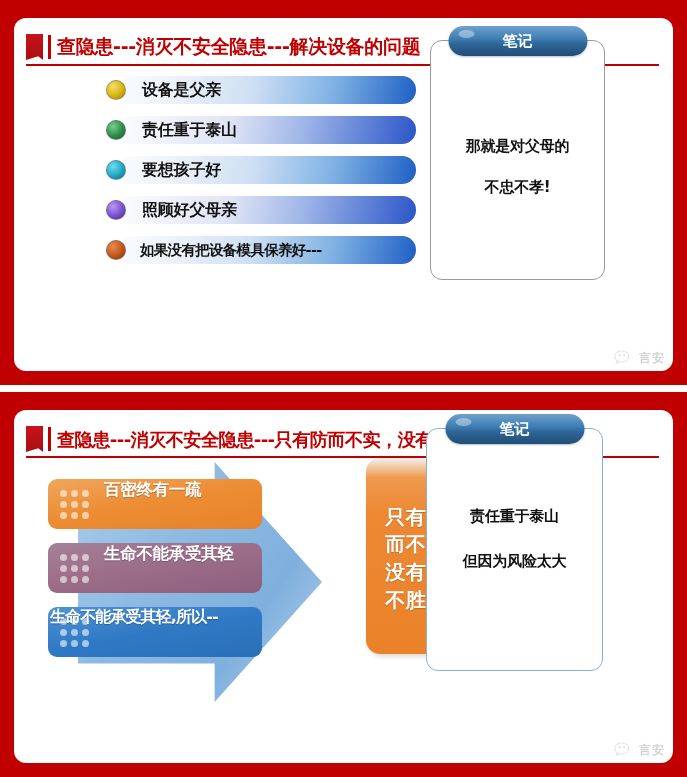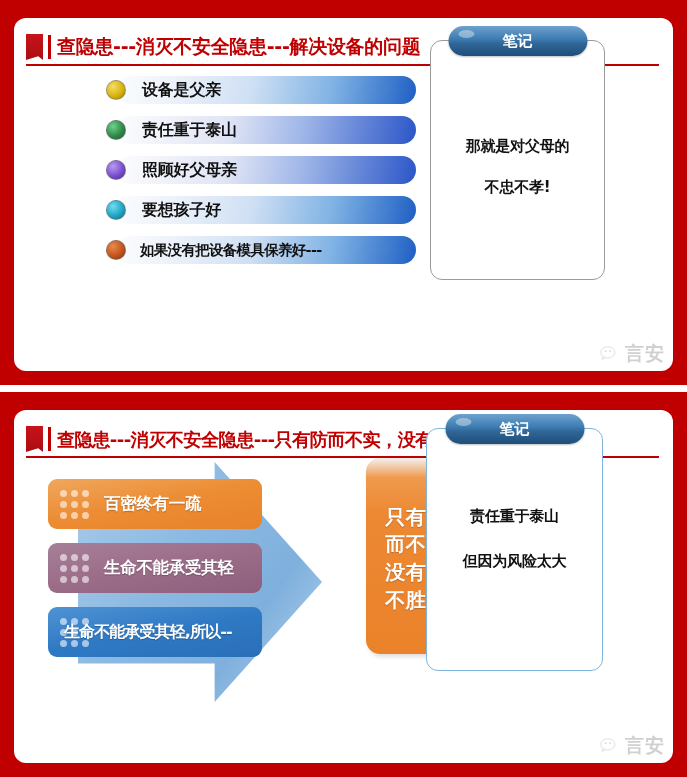--- a/index.html
+++ b/index.html
@@ -122,54 +122,54 @@
   }
   #note-2 .note-line { margin-bottom: 26px; }
 
   
   .watermark {
     position: absolute; right: 8px; bottom: 4px;
     display: flex; align-items: center; gap: 3px;
     opacity: .30;
   }
   .wm-logo { width: 22px; height: 18px; }
-  .wm-text { font-size: 19px; color: #666; font-weight: bold; letter-spacing: 1px; }
+  .wm-text { font-size: 12px; color: #666; font-weight: bold; letter-spacing: 1px; }
 
   
   .arrow {
     position: absolute; left: 64px; top: 52px;
     width: 244px; height: 240px;
     background: linear-gradient(125deg,#a9cbea 0%, #8cb9e2 40%, #7fb0dd 70%, #b9d5ef 100%);
     clip-path: polygon(0 16%, 56% 16%, 56% 0, 100% 50%, 56% 100%, 56% 84%, 0 84%);
   }
   .lbox {
     position: absolute; left: 34px;
     width: 214px; height: 50px;
     border-radius: 9px;
-    display: flex; align-items: center;
+    display: flex; align-items: flex-start;
     overflow: hidden;
   }
   #lbox-0 { top: 69px;  background: linear-gradient(170deg,#f0a75d 0%, #ec8c33 48%, #e8832a 100%); }
   #lbox-1 { top: 133px; background: linear-gradient(170deg,#a58099 0%, #9d6e8a 45%, #8d5f7c 100%); }
   #lbox-2 { top: 197px; background: linear-gradient(170deg,#4f93d4 0%, #2f79c4 50%, #2a6fb8 100%); }
   .dotgrid {
     position: absolute; left: 12px; top: 11px;
     display: grid; grid-template-columns: repeat(3, 7px);
     grid-gap: 4px;
   }
   .dotgrid i { display:block; width: 7px; height: 7px; border-radius: 50%; background: rgba(255,255,255,.58); }
   .lbox-label {
     position: relative; z-index: 2;
     margin-left: 56px;
     color: #fff; font-weight: bold; font-size: 16.5px;
     text-shadow: 0 1px 1px rgba(0,0,0,.25);
     letter-spacing: -0.3px;
     white-space: nowrap;
   }
-  #lbox-2 .lbox-label { margin-left: 16px; font-size: 16px; letter-spacing: -0.9px; }
+  #lbox-2 .lbox-label { margin-left: 2px; font-size: 16px; letter-spacing: -0.9px; }
 
   .obox {
     position: absolute; left: 352px; top: 48px;
     width: 100px; height: 196px;
     border-radius: 14px;
     background: linear-gradient(180deg,#f3f1ef 0%, #ef9a4e 10%, #ed8833 28%, #ea8229 100%);
     box-shadow: 2px 3px 4px rgba(0,0,0,.13);
     display: flex; flex-direction: column;
     align-items: center; justify-content: center;
     padding-top: 6px;
@@ -203,30 +203,30 @@
           </div>
           <span class="dot" style="background:radial-gradient(circle at 34% 30%, #f4dd6a 0%, #d9b40e 55%, #9d7f04 100%);"></span>
         </div>
         <div class="bullet-row">
           <div class="pill alt">
             <span class="pill-label">责任重于泰山</span>
           </div>
           <span class="dot" style="background:radial-gradient(circle at 34% 30%, #6fd28c 0%, #2f8b4a 55%, #17592c 100%);"></span>
         </div>
         <div class="bullet-row">
+          <div class="pill">
+            <span class="pill-label">要想孩子好</span>
+          </div>
+          <span class="dot" style="background:radial-gradient(circle at 34% 30%, #6fdcf2 0%, #21a5c4 55%, #0d6a85 100%);"></span>
+        </div>
+        <div class="bullet-row">
           <div class="pill alt">
             <span class="pill-label">照顾好父母亲</span>
           </div>
           <span class="dot" style="background:radial-gradient(circle at 34% 30%, #b99af2 0%, #7b4fd0 55%, #4a2590 100%);"></span>
-        </div>
-        <div class="bullet-row">
-          <div class="pill">
-            <span class="pill-label">要想孩子好</span>
-          </div>
-          <span class="dot" style="background:radial-gradient(circle at 34% 30%, #6fdcf2 0%, #21a5c4 55%, #0d6a85 100%);"></span>
         </div>
         <div class="bullet-row">
           <div class="pill">
             <span class="pill-label small">如果没有把设备模具保养好---</span>
           </div>
           <span class="dot" style="background:radial-gradient(circle at 34% 30%, #e88a4e 0%, #c4551c 55%, #7d3209 100%);"></span>
         </div>
       </div>
 
       <div class="note gray" id="note-1">

